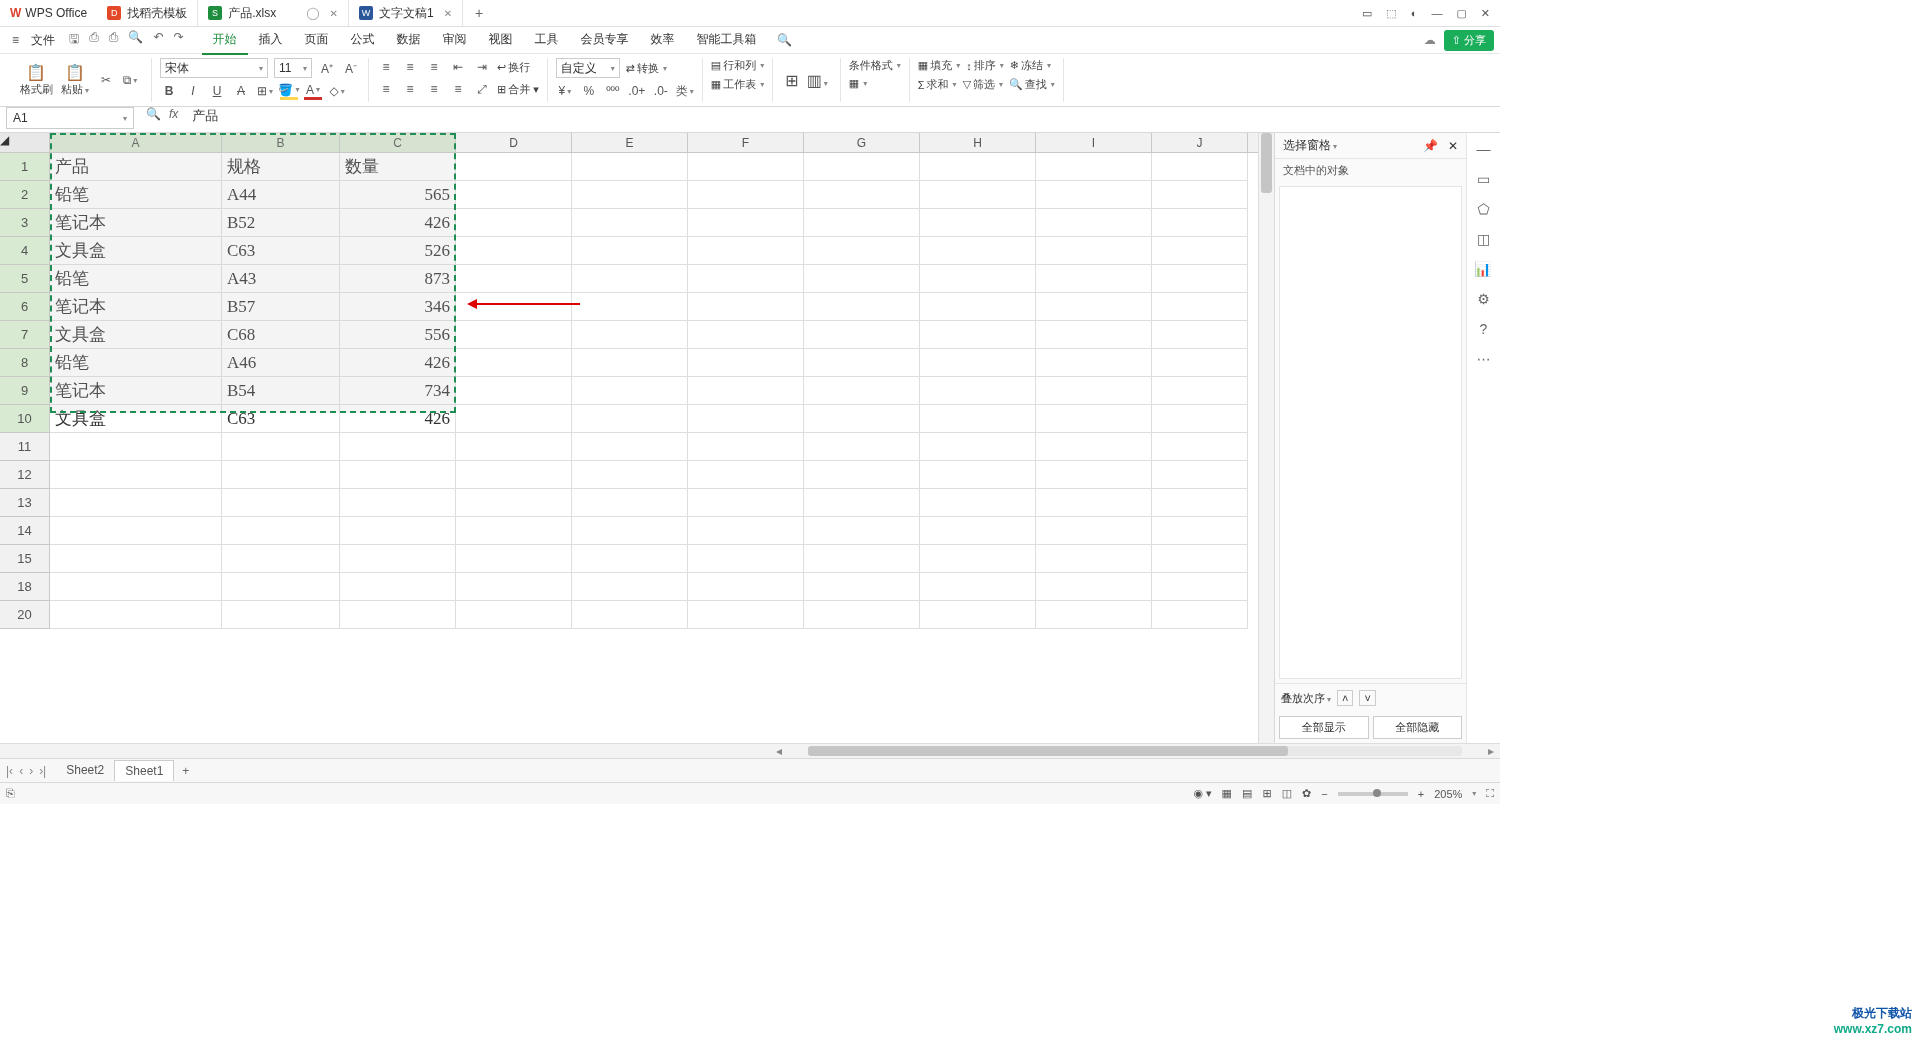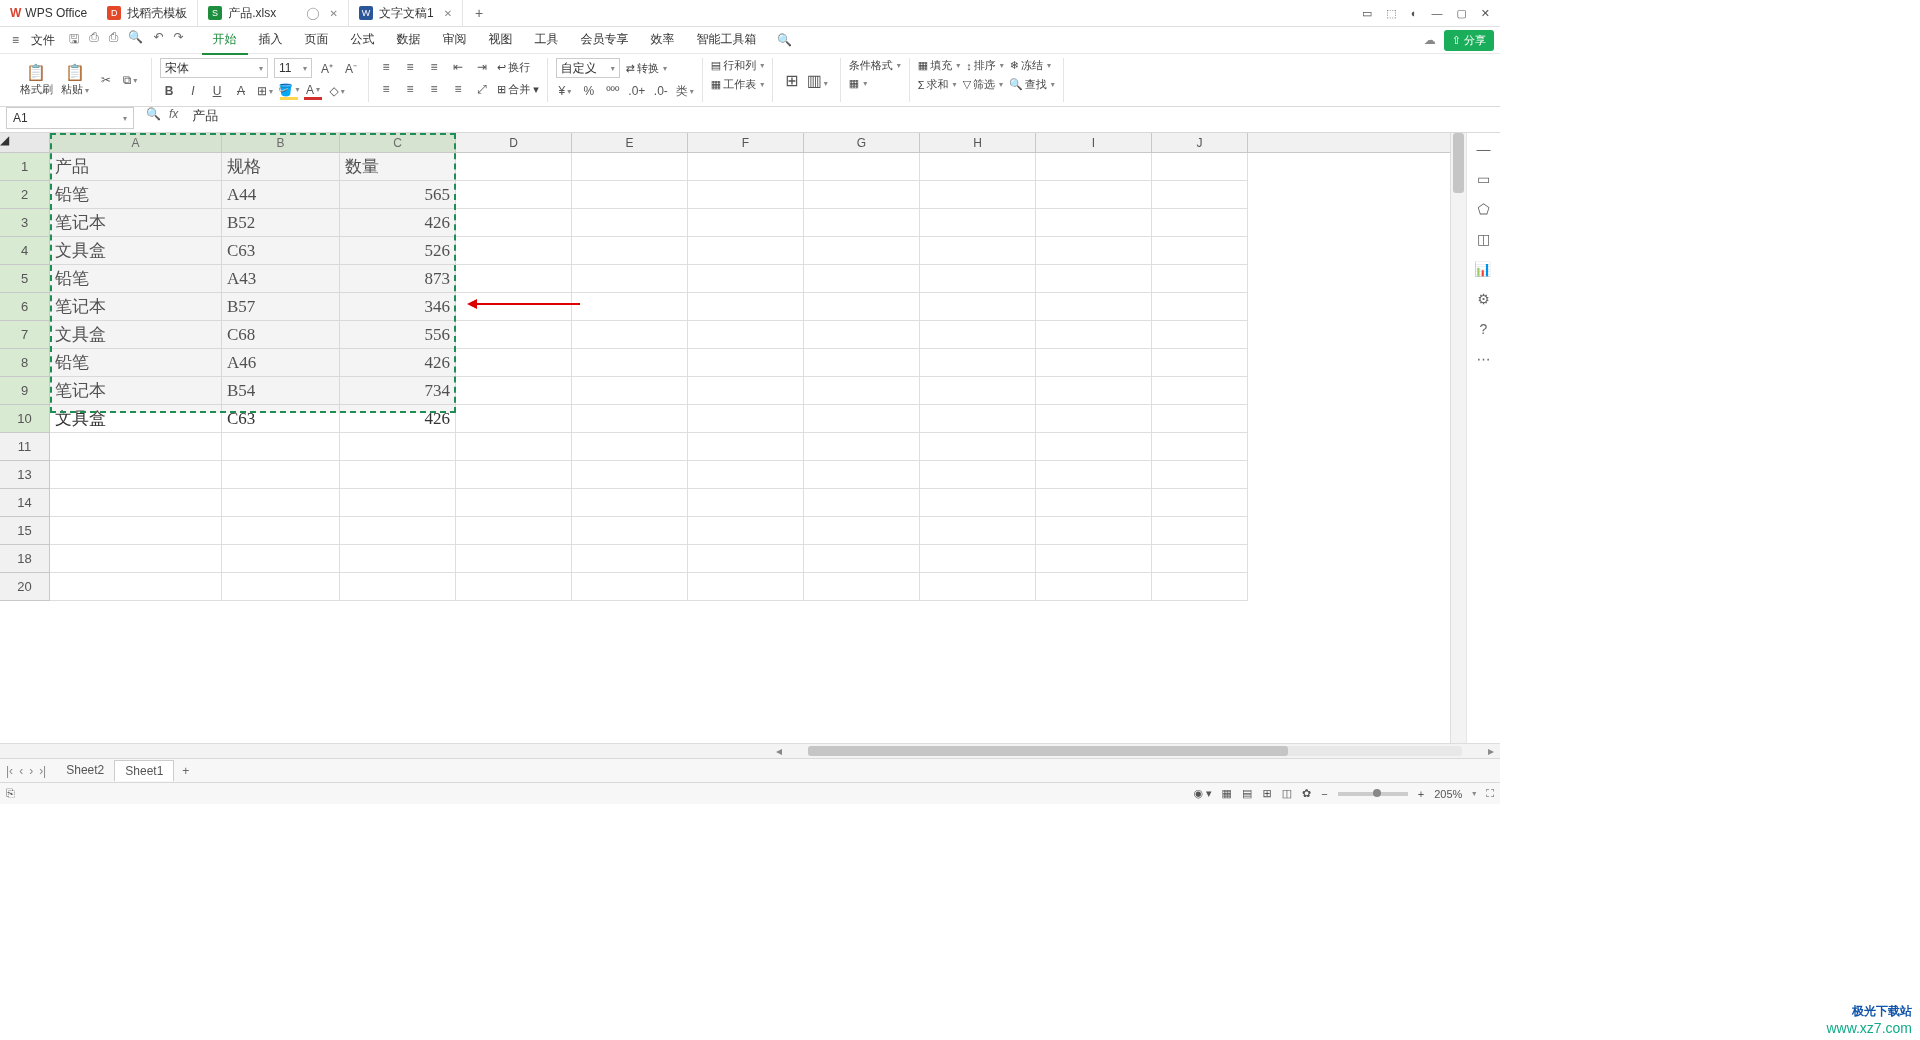--- a/index.html
+++ b/index.html
@@ -88,21 +88,21 @@
 .sheettabs .nav{display:flex;gap:6px;color:#888;padding-right:10px;}
 .sheettab{padding:3px 10px;color:#555;}
 .sheettab.active{background:#fff;border:1px solid #ccc;border-bottom:none;}
 
 
 .status{height:22px;display:flex;align-items:center;border-top:1px solid #d9d9d9;background:#f7f7f7;font-size:11px;color:#555;padding:0 6px;}
 .status .right{margin-left:auto;display:flex;align-items:center;gap:10px;}
 
 .watermark{position:absolute;right:8px;bottom:4px;font-size:12px;color:#1a8;display:flex;flex-direction:column;align-items:flex-end;pointer-events:none;}
 .watermark .t1{color:#15a;font-weight:bold;}
-.watermark .t2{color:#1a8;font-size:14px;}
+.watermark .t2{color:#1a8;font-size:12px;font-weight:bold;}
 </style>
 </head>
 <body>
 
 <div class="titlebar">
   <div class="apptitle">
       <span class="wlogo">W</span>
       <span>WPS Office</span>
     </div>
   <div id="tabs" style="display: flex;">
@@ -451,20 +451,33 @@
           <div class="cell" style="width: 116px;"></div>
           <div class="cell" style="width: 116px;"></div>
           <div class="cell" style="width: 116px;"></div>
           <div class="cell" style="width: 116px;"></div>
           <div class="cell" style="width: 116px;"></div>
           <div class="cell" style="width: 116px;"></div>
           <div class="cell" style="width: 116px;"></div>
           <div class="cell" style="width: 96px;"></div>
         </div>
         <div class="row">
+          <div class="rh">12</div>
+          <div class="cell" style="width: 172px;"></div>
+          <div class="cell" style="width: 118px;"></div>
+          <div class="cell" style="width: 116px;"></div>
+          <div class="cell" style="width: 116px;"></div>
+          <div class="cell" style="width: 116px;"></div>
+          <div class="cell" style="width: 116px;"></div>
+          <div class="cell" style="width: 116px;"></div>
+          <div class="cell" style="width: 116px;"></div>
+          <div class="cell" style="width: 116px;"></div>
+          <div class="cell" style="width: 96px;"></div>
+        </div>
+        <div class="row">
           <div class="rh">13</div>
           <div class="cell" style="width: 172px;"></div>
           <div class="cell" style="width: 118px;"></div>
           <div class="cell" style="width: 116px;"></div>
           <div class="cell" style="width: 116px;"></div>
           <div class="cell" style="width: 116px;"></div>
           <div class="cell" style="width: 116px;"></div>
           <div class="cell" style="width: 116px;"></div>
           <div class="cell" style="width: 116px;"></div>
           <div class="cell" style="width: 116px;"></div>
@@ -522,20 +535,40 @@
           <div class="cell" style="width: 116px;"></div>
           <div class="cell" style="width: 96px;"></div>
         </div>
       </div>
     <div class="selrange" id="selrange" style="left: 50px; top: 0px; width: 406px; height: 280px;"></div>
     <div class="arrow" id="arrow" style="left: 470px; top: 170px;"></div>
   </div>
   <div class="scrollbar-v">
       <div class="thumb"></div>
     </div>
+  <div class="rpanel">
+    <div class="ph">
+      <span class="dd">选择窗格</span>
+      <span>
+        <span>📌</span>
+        <span style="margin-left:6px">✕</span>
+      </span>
+    </div>
+    <div class="subh">文档中的对象</div>
+    <div class="body"></div>
+    <div class="ftr">
+      <span class="dd">叠放次序</span>
+      <span style="border:1px solid #ccc;padding:1px 4px">˄</span>
+      <span style="border:1px solid #ccc;padding:1px 4px">˅</span>
+    </div>
+    <div class="fb">
+      <div class="fbtn">全部显示</div>
+      <div class="fbtn">全部隐藏</div>
+    </div>
+  </div>
   <div class="sidetools">
     <span>—</span>
     <span>▭</span>
     <span>⬠</span>
     <span>◫</span>
     <span>📊</span>
     <span>⚙</span>
     <span>?</span>
     <span>⋯</span>
   </div>

